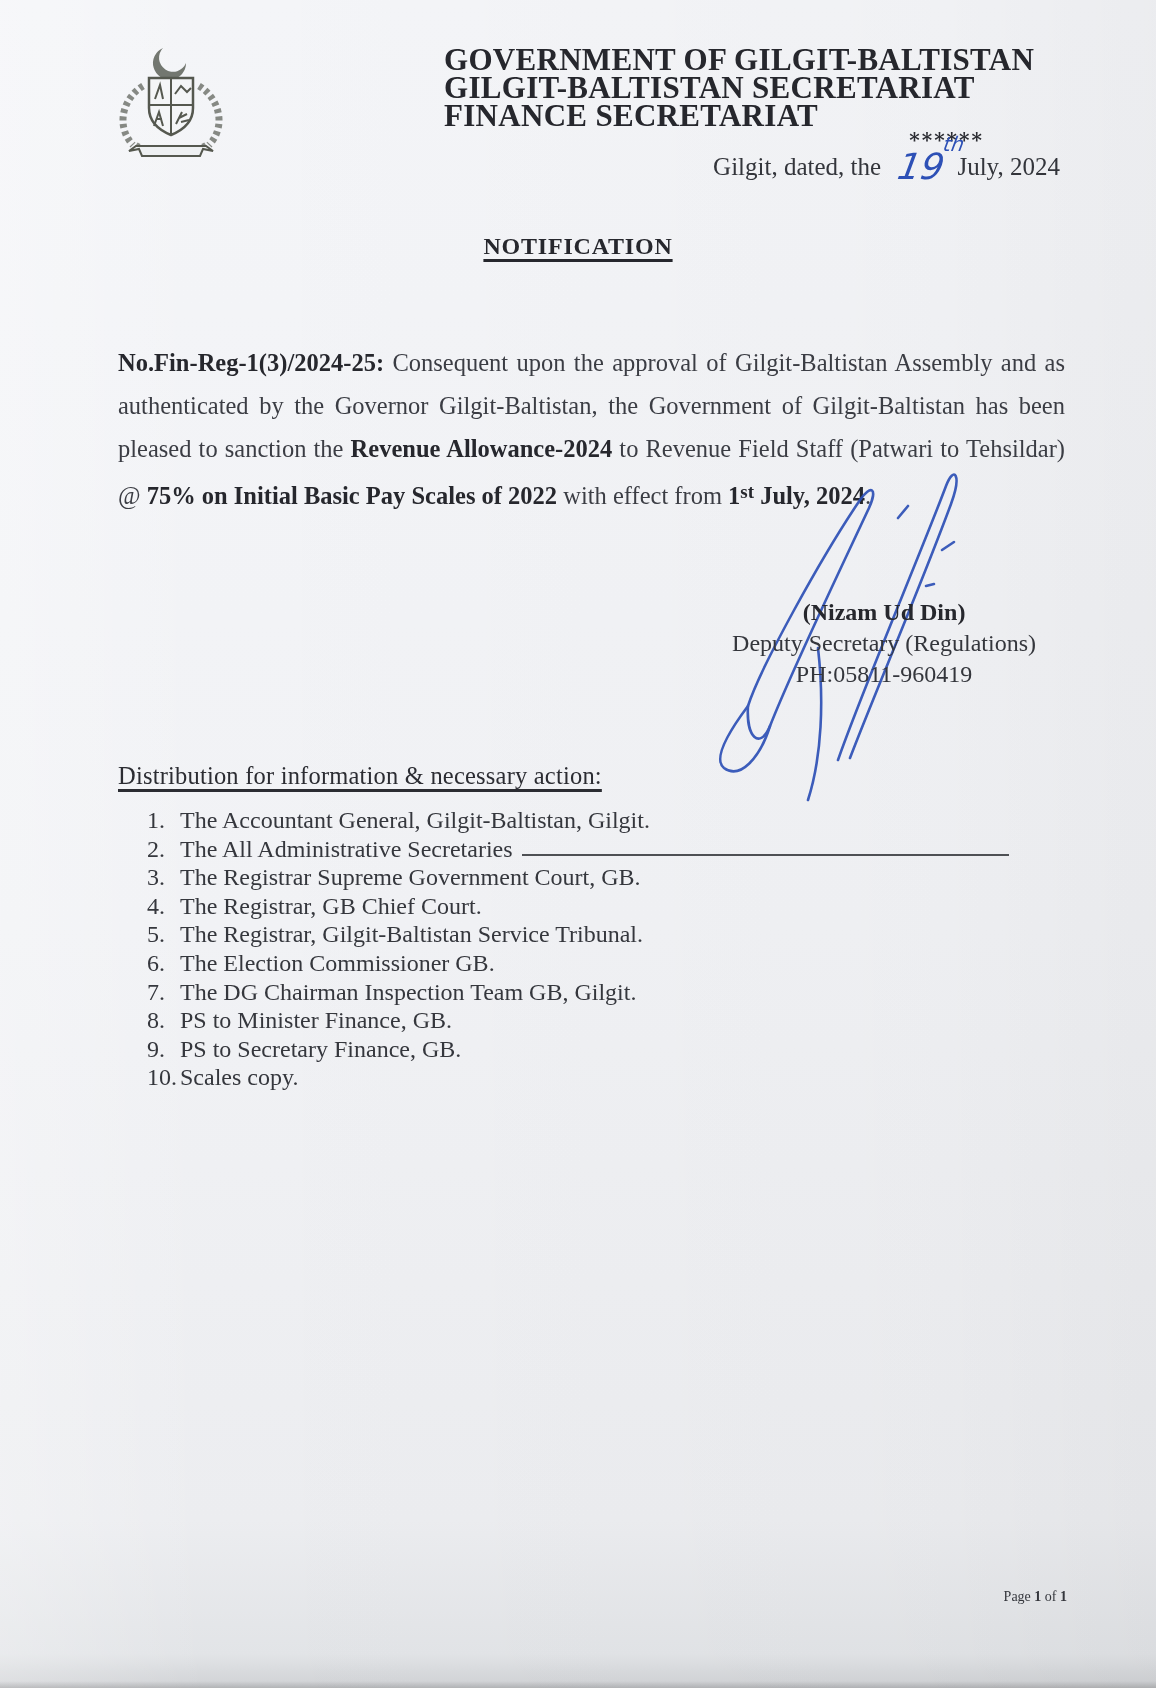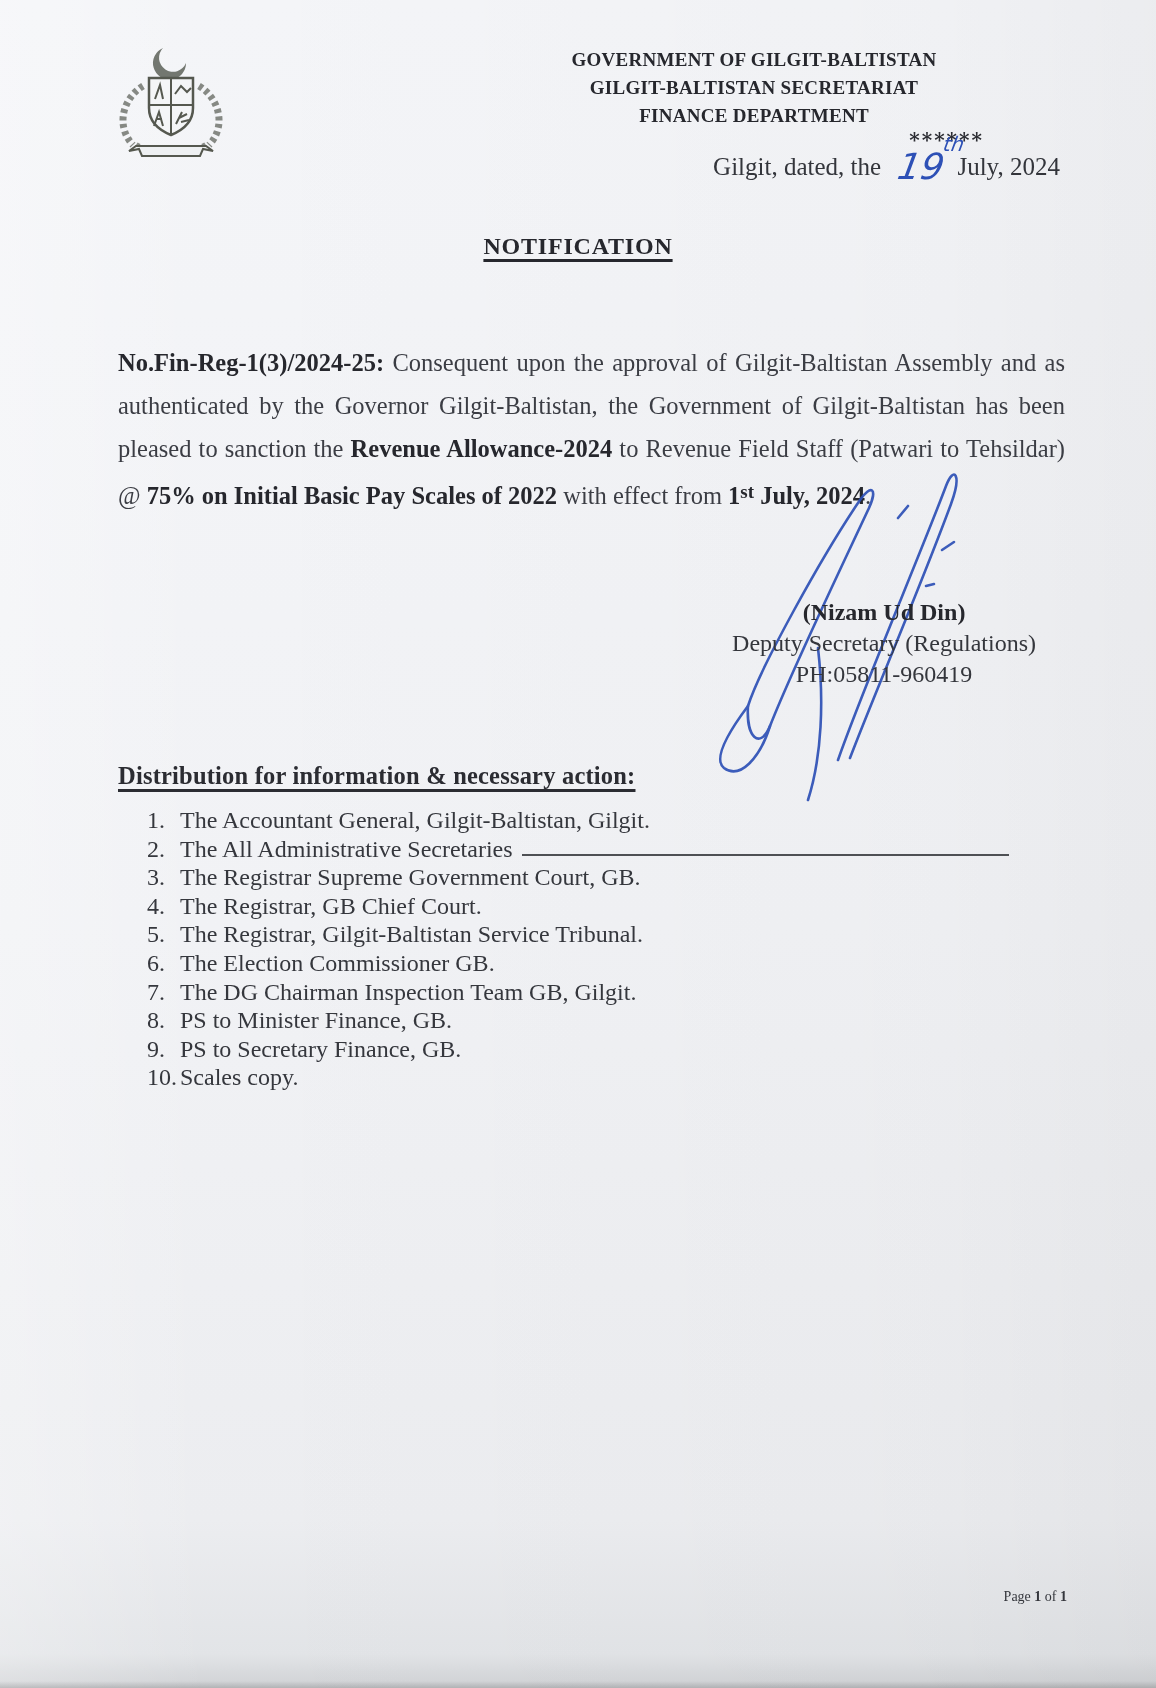--- a/index.html
+++ b/index.html
@@ -16,21 +16,21 @@
   }
   .page::after{
     content:"";position:absolute;left:0;right:0;bottom:0;height:7px;
     background:linear-gradient(180deg, rgba(0,0,0,0) 0%, rgba(0,0,0,0.14) 100%);
   }
 
   
   .emblem{position:absolute;left:103px;top:42px;width:136px;height:126px;}
   .org-block{
     position:absolute;top:46px;right:92px;width:620px;
-    text-align:center;font-weight:bold;font-size:19px;line-height:28px;
+    text-align:left;font-weight:bold;font-size:31px;line-height:28px;
     color:#26272d;letter-spacing:0.3px;
   }
   .stars{
     position:absolute;top:128px;right:172px;
     font-size:20px;font-weight:bold;letter-spacing:2px;color:#2b2c32;
     font-family:"DejaVu Serif", serif;
   }
   .dateline{
     position:absolute;top:150px;right:96px;
     font-size:25px;color:#33353b;white-space:nowrap;
@@ -68,21 +68,21 @@
   .sig-block{
     position:absolute;top:597px;right:120px;
     text-align:center;font-size:24px;line-height:31px;color:#34363c;white-space:nowrap;margin-left:6px;
   }
   .sig-name{font-weight:bold;color:#26272d;}
   .sig-scrawl{position:absolute;left:690px;top:438px;width:320px;height:380px;pointer-events:none;}
 
   
   .dist-heading{
     position:absolute;left:118px;top:762px;
-    font-size:24.5px;font-weight:bold;color:#2b2c32;
+    font-size:24.5px;font-weight:normal;color:#2b2c32;
     text-decoration:underline;text-decoration-thickness:2.5px;text-underline-offset:5px;
     letter-spacing:0.2px;
   }
   .dist-list{position:absolute;left:147px;top:806px;font-size:24px;color:#35373d;}
   .dist-row{display:flex;height:28.6px;line-height:28.6px;white-space:nowrap;}
   .dist-num{width:33px;flex:0 0 33px;}
   .blank-line{
     display:inline-block;width:487px;height:19px;margin-left:9px;
     border-bottom:2px solid #4e5054;
   }
@@ -117,21 +117,21 @@
       <path d="M51 84 L56 70 L60 84 M54 77 H59" stroke="#55584f" stroke-width="2" fill="none"></path>
       <path d="M73 82 L79 70 M76 76 L84 72 M78 80 L86 78" stroke="#55584f" stroke-width="2" fill="none"></path>
 
       <path d="M26 109 L33 104 H103 L110 109 L100 107 L97 114 H39 L36 107 Z" fill="#eef0f2" stroke="#55584f" stroke-width="2"></path>
     </svg>
   </div>
 
   <div class="org-block">
     <div>GOVERNMENT OF GILGIT-BALTISTAN</div>
     <div>GILGIT-BALTISTAN SECRETARIAT</div>
-    <div>FINANCE DEPARTMENT</div>
+    <div>FINANCE SECRETARIAT</div>
   </div>
   <div class="stars">******</div>
 
   <div class="dateline">
     <span>Gilgit, dated, the</span>
     <span class="hand-day" style="color:#2d50b6">
       <span>19</span>
       <span class="hand-ordinal">th</span>
     </span>
     <span>July, 2024</span>

